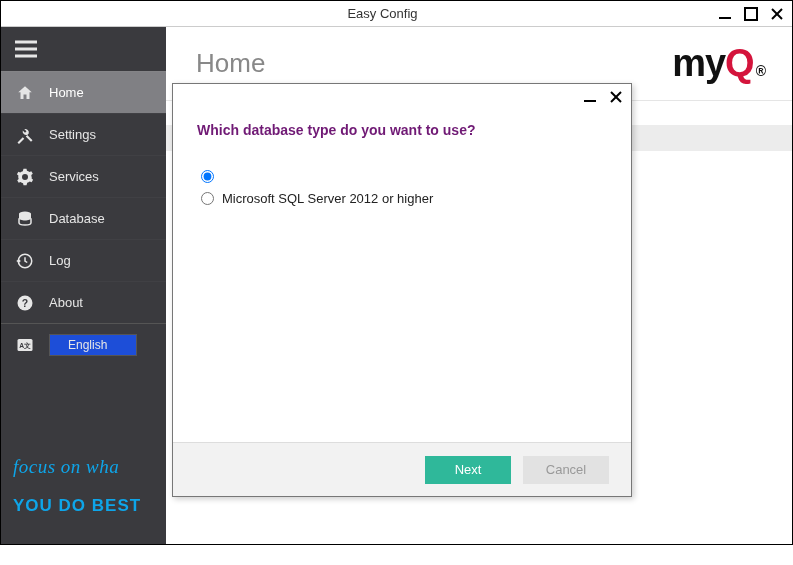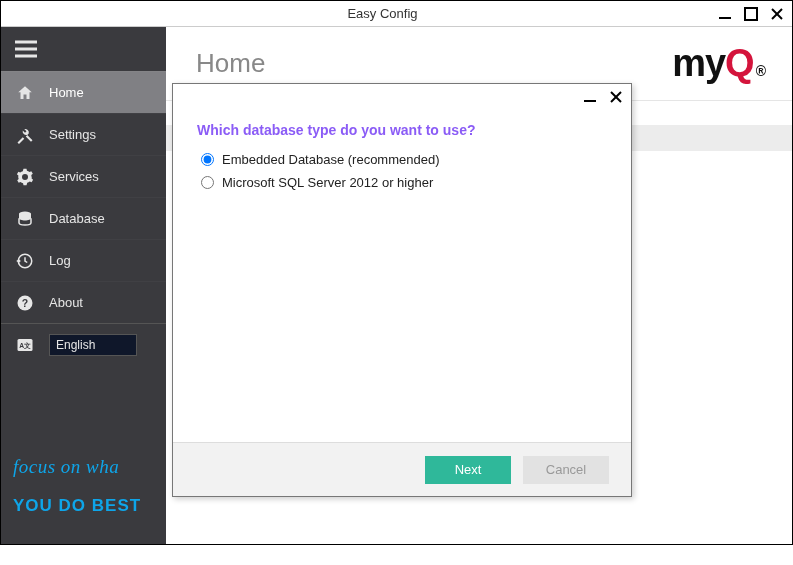--- a/index.html
+++ b/index.html
@@ -11,36 +11,36 @@
   .titlebar-controls { display: flex; align-items: center; gap: 8px; padding-right: 6px; }
   .ctl { width: 18px; height: 18px; display: flex; align-items: center; justify-content: center; cursor: pointer; }
   .body { flex: 1; display: flex; min-height: 0; }
   .sidebar { width: 165px; background: #3a3a3e; color: #e6e6e6; display: flex; flex-direction: column; position: relative; }
   .hamburger { height: 44px; display: flex; align-items: center; padding-left: 14px; background:#3a3a3e; }
   .nav { flex: 1; }
   .nav-item { height: 42px; display: flex; align-items: center; padding-left: 14px; gap: 14px; font-size: 13px; cursor: pointer; border-top: 1px solid rgba(255,255,255,0.03); }
   .nav-item.selected { background: #808084; color: #fff; }
   .nav-icon { width: 20px; height: 20px; display: flex; align-items: center; justify-content: center; }
   .lang { height: 42px; display: flex; align-items: center; padding-left: 14px; gap: 14px; font-size: 13px; border-top: 1px solid #555; }
-  .lang-box { background: #0f172a; border: 1px solid #555; color: #e6e6e6; height: 22px; width: 88px; padding-left: 6px; font-size: 12px; display:flex; align-items:center; }
+  .lang-box { background: #1d4ed8; border: 1px solid #555; color: #e6e6e6; height: 22px; width: 88px; padding-left: 18px; font-size: 12px; display:flex; align-items:center; }
   .tagline { position: absolute; bottom: 28px; left: 12px; color: #0ea5e9; }
   .tagline .l1 { font-style: italic; font-family: Georgia, serif; font-size: 19px; letter-spacing: 0.5px; }
   .tagline .l2 { font-weight: 700; font-size: 17px; letter-spacing: 1px; margin-top: 18px; }
   .content { flex: 1; position: relative; background: #fff; }
   .header-row { height: 74px; display: flex; align-items: center; padding: 0 26px 0 30px; border-bottom: 1px solid #e5e5e5; }
   .page-title { font-size: 26px; color: #888; font-weight: 400; flex: 1; }
   .logo { display:flex; align-items:baseline; }
   .logo .m { font-size: 38px; font-weight: 900; color: #111; letter-spacing: -1px; }
   .logo .q { font-size: 38px; font-weight: 900; color: #d4143c; }
   .logo .s { font-size: 14px; font-weight: 900; color: #111; margin-left: 1px; }
   .band { height: 26px; background: #ececec; margin-top: 24px; }
   .dialog { position: absolute; left: 6px; top: 56px; width: 460px; height: 414px; background: #fff; border: 1px solid #777; box-shadow: 2px 2px 6px rgba(0,0,0,0.2); display:flex; flex-direction:column; }
   .dialog-titlebar { height: 26px; display: flex; align-items: center; justify-content: flex-end; gap: 8px; padding-right: 6px; }
   .dialog-body { flex:1; padding: 12px 24px; }
-  .dialog-q { font-size: 14px; font-weight: 700; color: #8b5cf6; margin-bottom: 14px; }
+  .dialog-q { font-size: 14px; font-weight: 700; color: #701a75; margin-bottom: 32px; }
   .radio-row { display: flex; align-items: center; gap: 8px; font-size: 13px; color: #222; margin-bottom: 8px; padding-left: 4px; }
   .radio-row input { margin: 0; }
   .dialog-footer { height: 54px; background: #f2f2f2; border-top: 1px solid #ddd; display:flex; align-items:center; justify-content:flex-end; gap: 12px; padding-right: 22px; }
   .btn { min-width: 86px; height: 28px; display:flex; align-items:center; justify-content:center; font-size: 13px; cursor:pointer; }
   .btn-primary { background: #2fb89a; color: #fff; }
   .btn-secondary { background: #e2e2e2; color: #999; }
   svg { display:block; }
 </style>
 </head>
 <body>
@@ -172,21 +172,20 @@
             <svg width="14" height="14">
                 <line x1="2" y1="2" x2="12" y2="12" stroke="#000" stroke-width="2"></line>
                 <line x1="12" y1="2" x2="2" y2="12" stroke="#000" stroke-width="2"></line>
               </svg>
           </div>
         </div>
         <div class="dialog-body">
           <div class="dialog-q">Which database type do you want to use?</div>
           <label class="radio-row">
             <input type="radio" name="db" checked="" style="">
-            <span>Embedded Database (recommended)</span>
           </label>
           <label class="radio-row">
             <input type="radio" name="db" style="">
             <span>Microsoft SQL Server 2012 or higher</span>
           </label>
         </div>
         <div class="dialog-footer">
           <div class="btn btn-primary">Next</div>
           <div class="btn btn-secondary">Cancel</div>
         </div>

